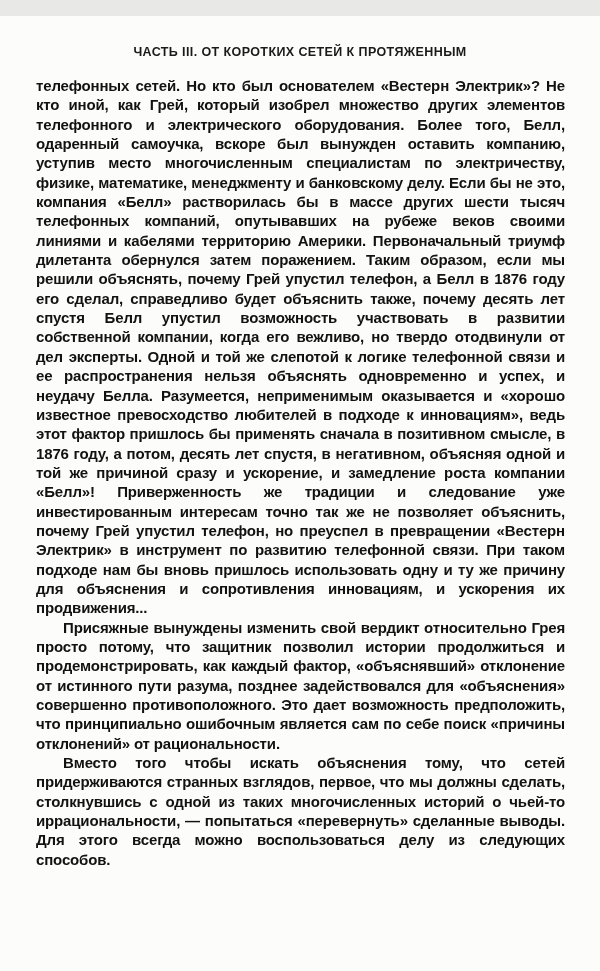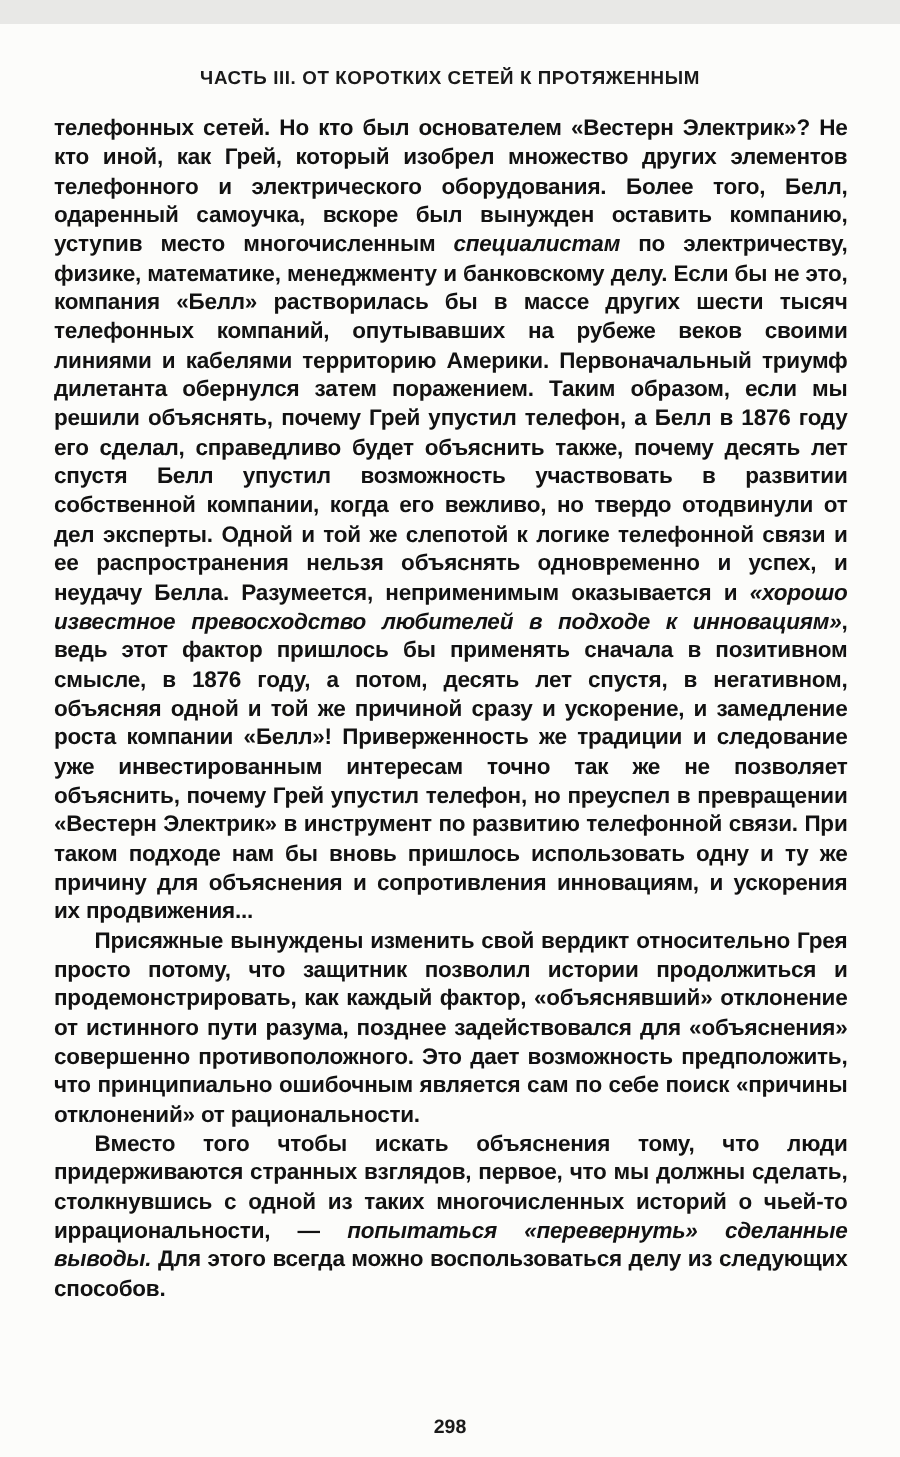--- a/index.html
+++ b/index.html
@@ -36,21 +36,20 @@
     color: #121212;
   }
   .body-text p {
     margin: 0;
     padding: 0;
   }
   .body-text p.indent {
     text-indent: 27px;
   }
   .body-text span.italic {
-    font-style: italic;
   }
   .page-number {
     position: absolute;
     bottom: 29px;
     left: 0;
     width: 100%;
     text-align: center;
     font-size: 13px;
     font-weight: bold;
     color: #1a1a1a;
@@ -58,17 +57,16 @@
 </style>
 </head>
 <body>
 
 <div class="page">
   <div class="running-head">ЧАСТЬ III. ОТ КОРОТКИХ СЕТЕЙ К ПРОТЯЖЕННЫМ</div>
 
   <div class="body-text">
       <p><span>телефонных сетей. Но кто был основателем «Вестерн Электрик»? Не кто иной, как Грей, который изобрел множество других элементов телефонного и электрического оборудования. Более того, Белл, одаренный самоучка, вскоре был вынужден оставить компанию, уступив место многочисленным </span><span class="italic">специалистам</span><span> по электричеству, физике, математике, менеджменту и банковскому делу. Если бы не это, компания «Белл» растворилась бы в массе других шести тысяч телефонных компаний, опутывавших на рубеже веков своими линиями и кабелями территорию Америки. Первоначальный триумф дилетанта обернулся затем поражением. Таким образом, если мы решили объяснять, почему Грей упустил телефон, а Белл в 1876 году его сделал, справедливо будет объяснить также, почему десять лет спустя Белл упустил возможность участвовать в развитии собственной компании, когда его вежливо, но твердо отодвинули от дел эксперты. Одной и той же слепотой к логике телефонной связи и ее распространения нельзя объяснять одновременно и успех, и неудачу Белла. Разумеется, неприменимым оказывается и </span><span class="italic">«хорошо известное превосходство любителей в подходе к инновациям»</span><span>, ведь этот фактор пришлось бы применять сначала в позитивном смысле, в 1876 году, а потом, десять лет спустя, в негативном, объясняя одной и той же причиной сразу и ускорение, и замедление роста компании «Белл»! Приверженность же традиции и следование уже инвестированным интересам точно так же не позволяет объяснить, почему Грей упустил телефон, но преуспел в превращении «Вестерн Электрик» в инструмент по развитию телефонной связи. При таком подходе нам бы вновь пришлось использовать одну и ту же причину для объяснения и сопротивления инновациям, и ускорения их продвижения...</span></p>
       <p class="indent"><span>Присяжные вынуждены изменить свой вердикт относительно Грея просто потому, что защитник позволил истории продолжиться и продемонстрировать, как каждый фактор, «объяснявший» отклонение от истинного пути разума, позднее задействовался для «объяснения» совершенно противоположного. Это дает возможность предположить, что принципиально ошибочным является сам по себе поиск «причины отклонений» от рациональности.</span></p>
-      <p class="indent"><span>Вместо того чтобы искать объяснения тому, что люди придерживаются странных взглядов, первое, что мы должны сделать, столкнувшись с одной из таких многочисленных историй о чьей-то иррациональности, — </span><span class="italic">попытаться «перевернуть» сделанные выводы.</span><span> Для этого всегда можно воспользоваться делу из следующих способов.</span></p>
+      <p class="indent"><span>Вместо того чтобы искать объяснения тому, что сетей придерживаются странных взглядов, первое, что мы должны сделать, столкнувшись с одной из таких многочисленных историй о чьей-то иррациональности, — </span><span class="italic">попытаться «перевернуть» сделанные выводы.</span><span> Для этого всегда можно воспользоваться делу из следующих способов.</span></p>
     </div>
 
-  <div class="page-number">298</div>
 </div>
 
 </body></html>

